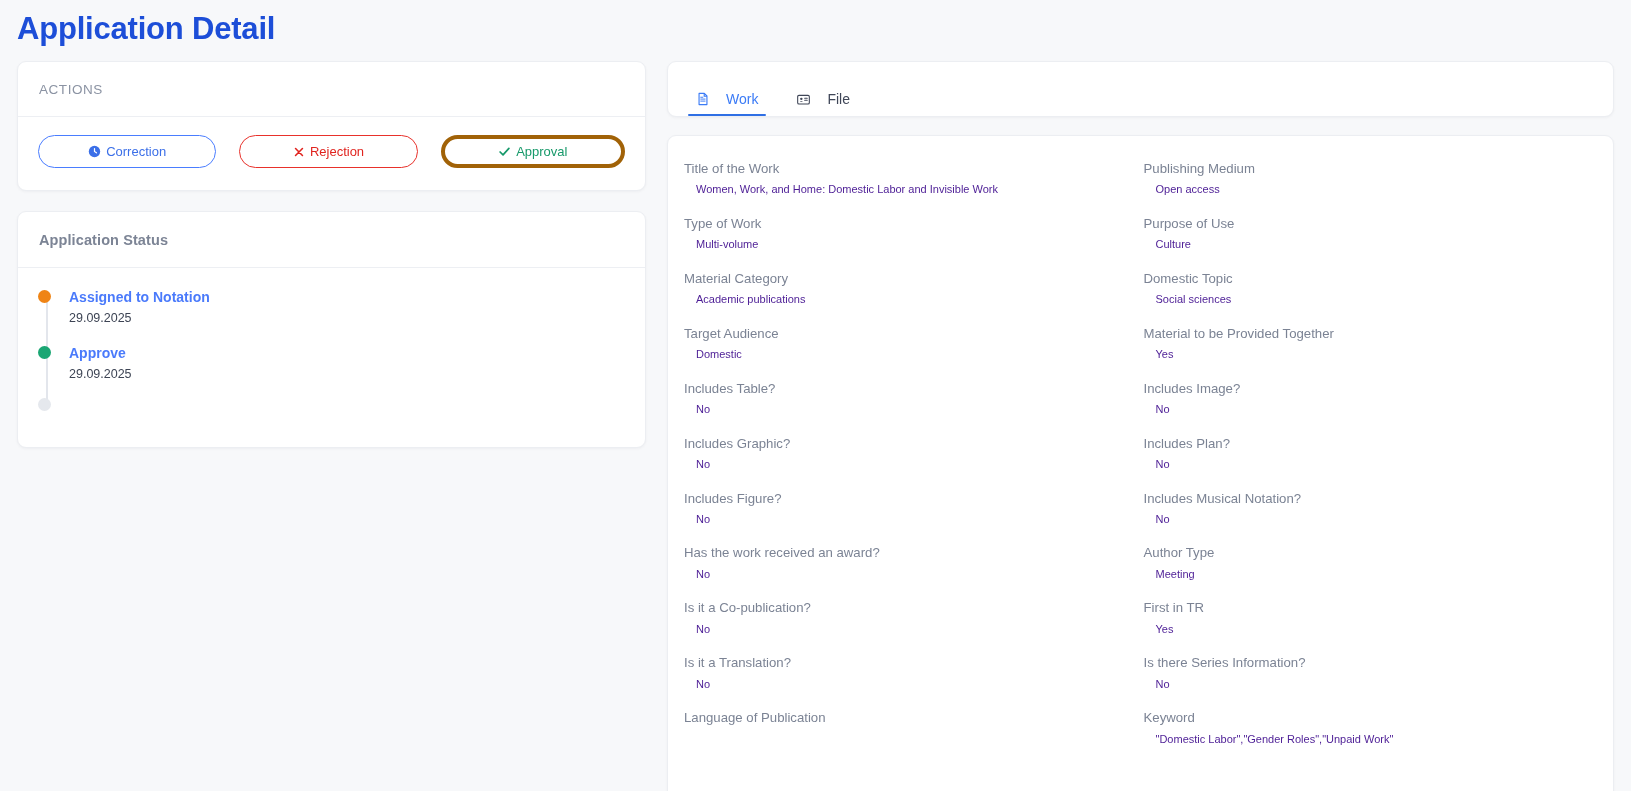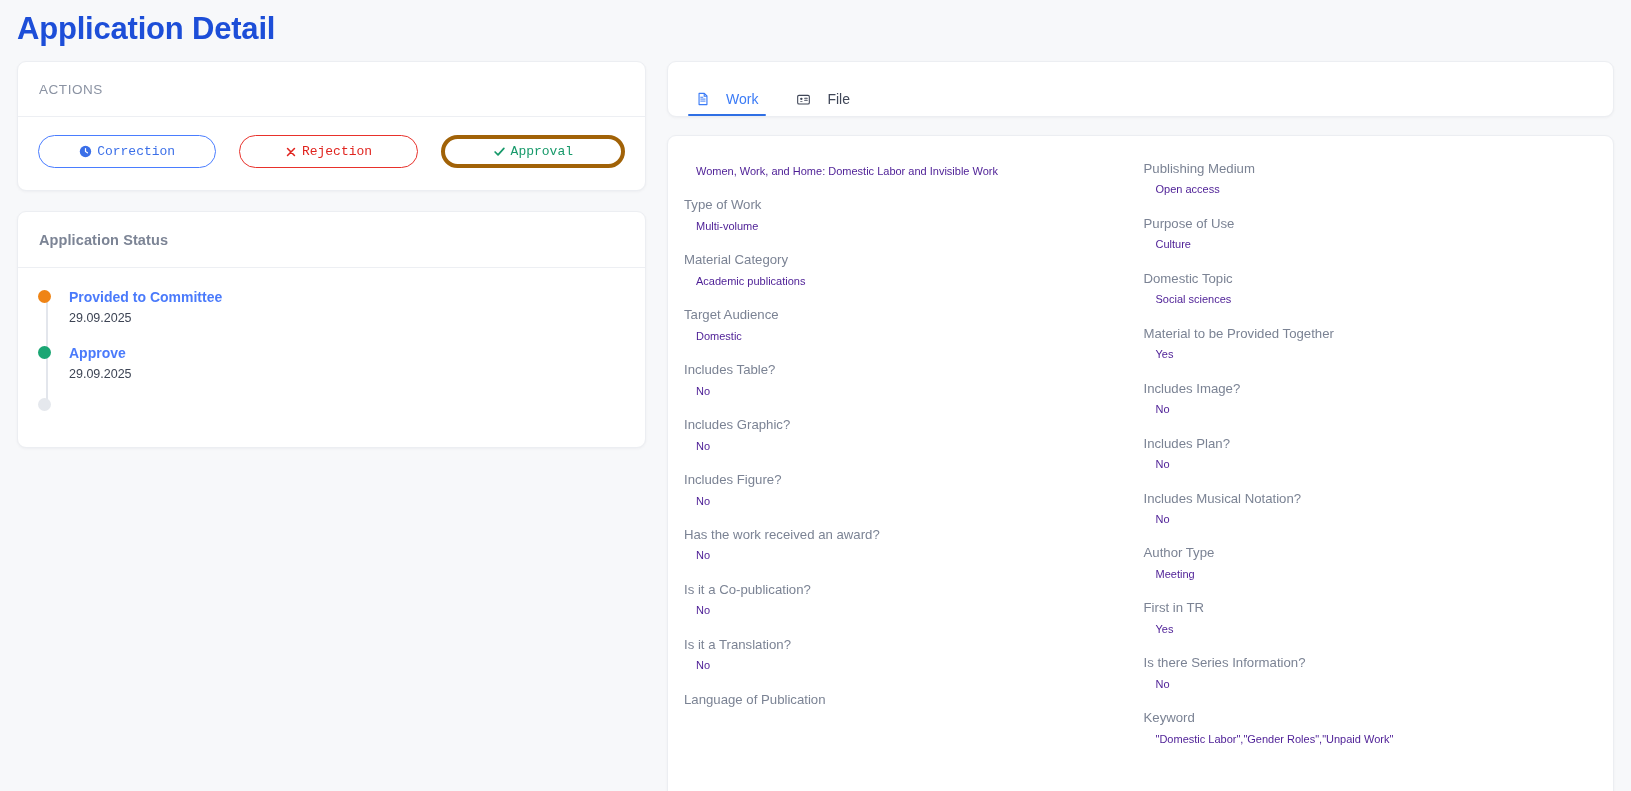--- a/index.html
+++ b/index.html
@@ -60,21 +60,20 @@
   .card-head-title.strong {
     font-size: 14.5px;
     color: #7c8495;
     letter-spacing: 0.1px;
     font-weight: bold;
   }
   .actions-body {
     padding: 18px 20px 22px 20px;
     display: flex;
     gap: 23px;
-    font-family: Liberation Mono, monospace;
   }
   .btn {
     flex: 1 1 0;
     height: 33px;
     border-radius: 17px;
     background: #ffffff;
     display: flex;
     align-items: center;
     justify-content: center;
     gap: 5px;
@@ -242,21 +241,21 @@
 
     <div class="card card-status">
       <div class="card-head">
         <div class="card-head-title strong">Application Status</div>
       </div>
       <div class="status-body">
         <div class="timeline">
 
           <div class="tl-item">
             <span class="tl-dot" style="background:#ef8415"></span>
-            <div class="tl-label">Provided to Committee</div>
+            <div class="tl-label">Assigned to Notation</div>
             <div class="tl-date">29.09.2025</div>
           </div>
 
           <div class="tl-item">
             <span class="tl-dot" style="background:#1aa673"></span>
             <div class="tl-label">Approve</div>
             <div class="tl-date">29.09.2025</div>
           </div>
 
           <div class="tl-end">
@@ -296,20 +295,21 @@
         <span>File</span>
       </div>
 
     </div>
 
     <div class="card detail-card">
       <div class="detail-grid">
 
         <div>
           <div class="field">
+            <div class="field-label">Title of the Work</div>
             <div class="field-value">Women, Work, and Home: Domestic Labor and Invisible Work</div>
           </div>
           <div class="field">
             <div class="field-label">Type of Work</div>
             <div class="field-value">Multi-volume</div>
           </div>
           <div class="field">
             <div class="field-label">Material Category</div>
             <div class="field-value">Academic publications</div>
           </div>

